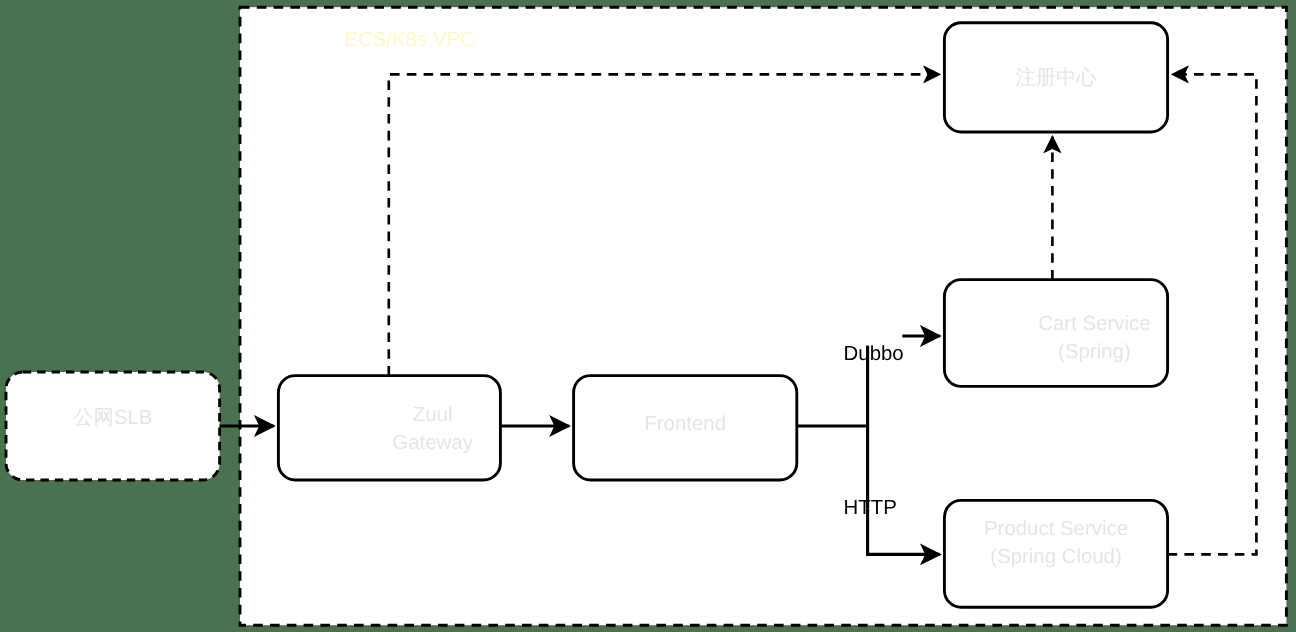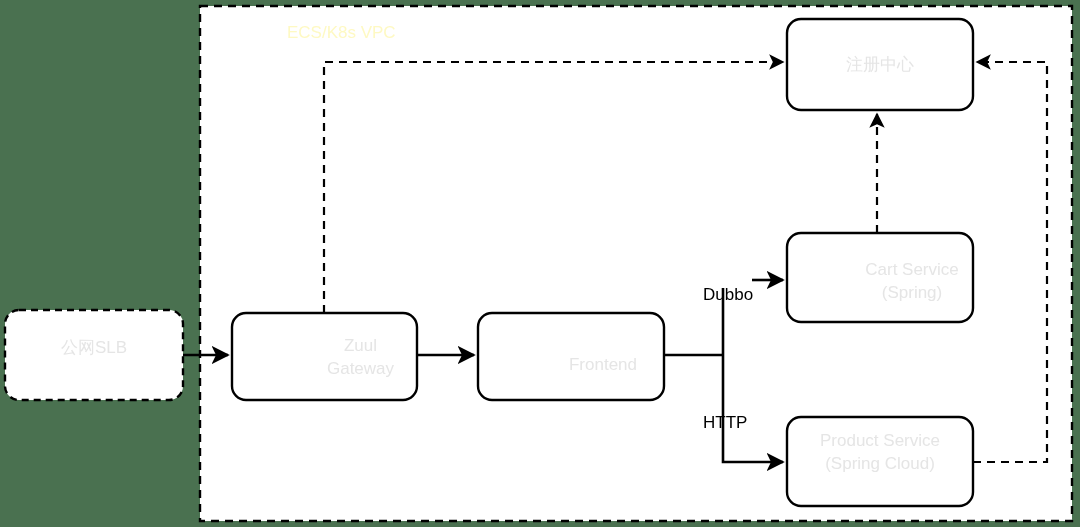--- a/index.html
+++ b/index.html
@@ -103,21 +103,21 @@
 
   <div class="zone-label" style="left:255px; top:23px;">ECS/K8s VPC</div>
 
   <div class="node-label" style="left:5px; top:310px; width:178px; height:74px;">公网SLB</div>
 
   <div class="node-label" style="left:232px; top:313px; width:185px; height:87px;margin-left:36px;">
     <span>Zuul</span>
     <span>Gateway</span>
   </div>
 
-  <div class="node-label" style="left:478px; top:313px; width:186px; height:103px;padding-left:32px;">Frontend</div>
+  <div class="node-label" style="left:478px; top:301px; width:186px; height:103px;">Frontend</div>
 
   <div class="node-label" style="left:787px; top:19px; width:186px; height:91px;">注册中心</div>
 
   <div class="node-label" style="left:787px; top:233px; width:186px; height:95px;margin-left:32px;">
     <span>Cart Service</span>
     <span>(Spring)</span>
   </div>
 
   <div class="node-label" style="left:787px; top:417px; width:186px; height:70px;">
     <span>Product Service</span>

